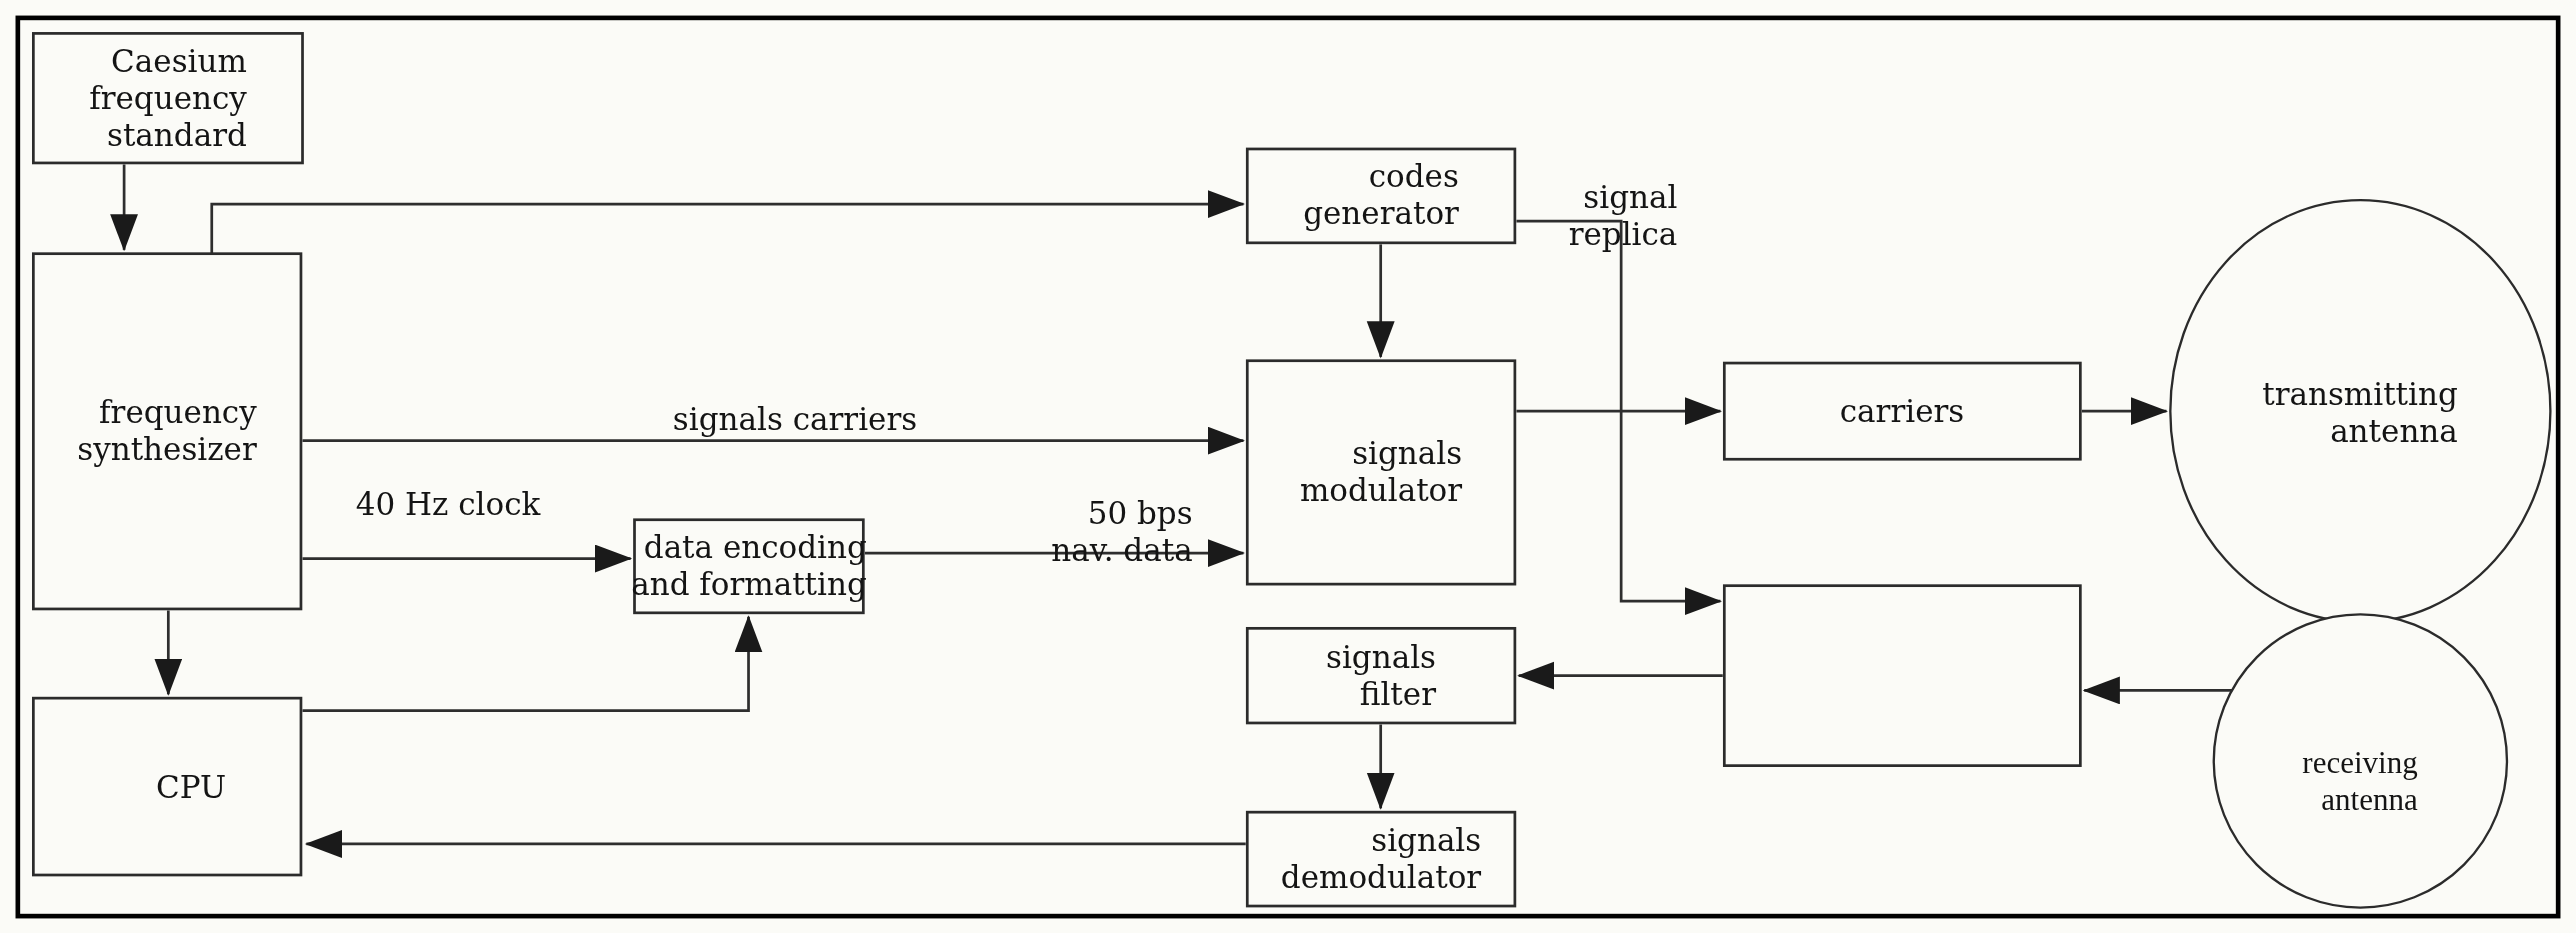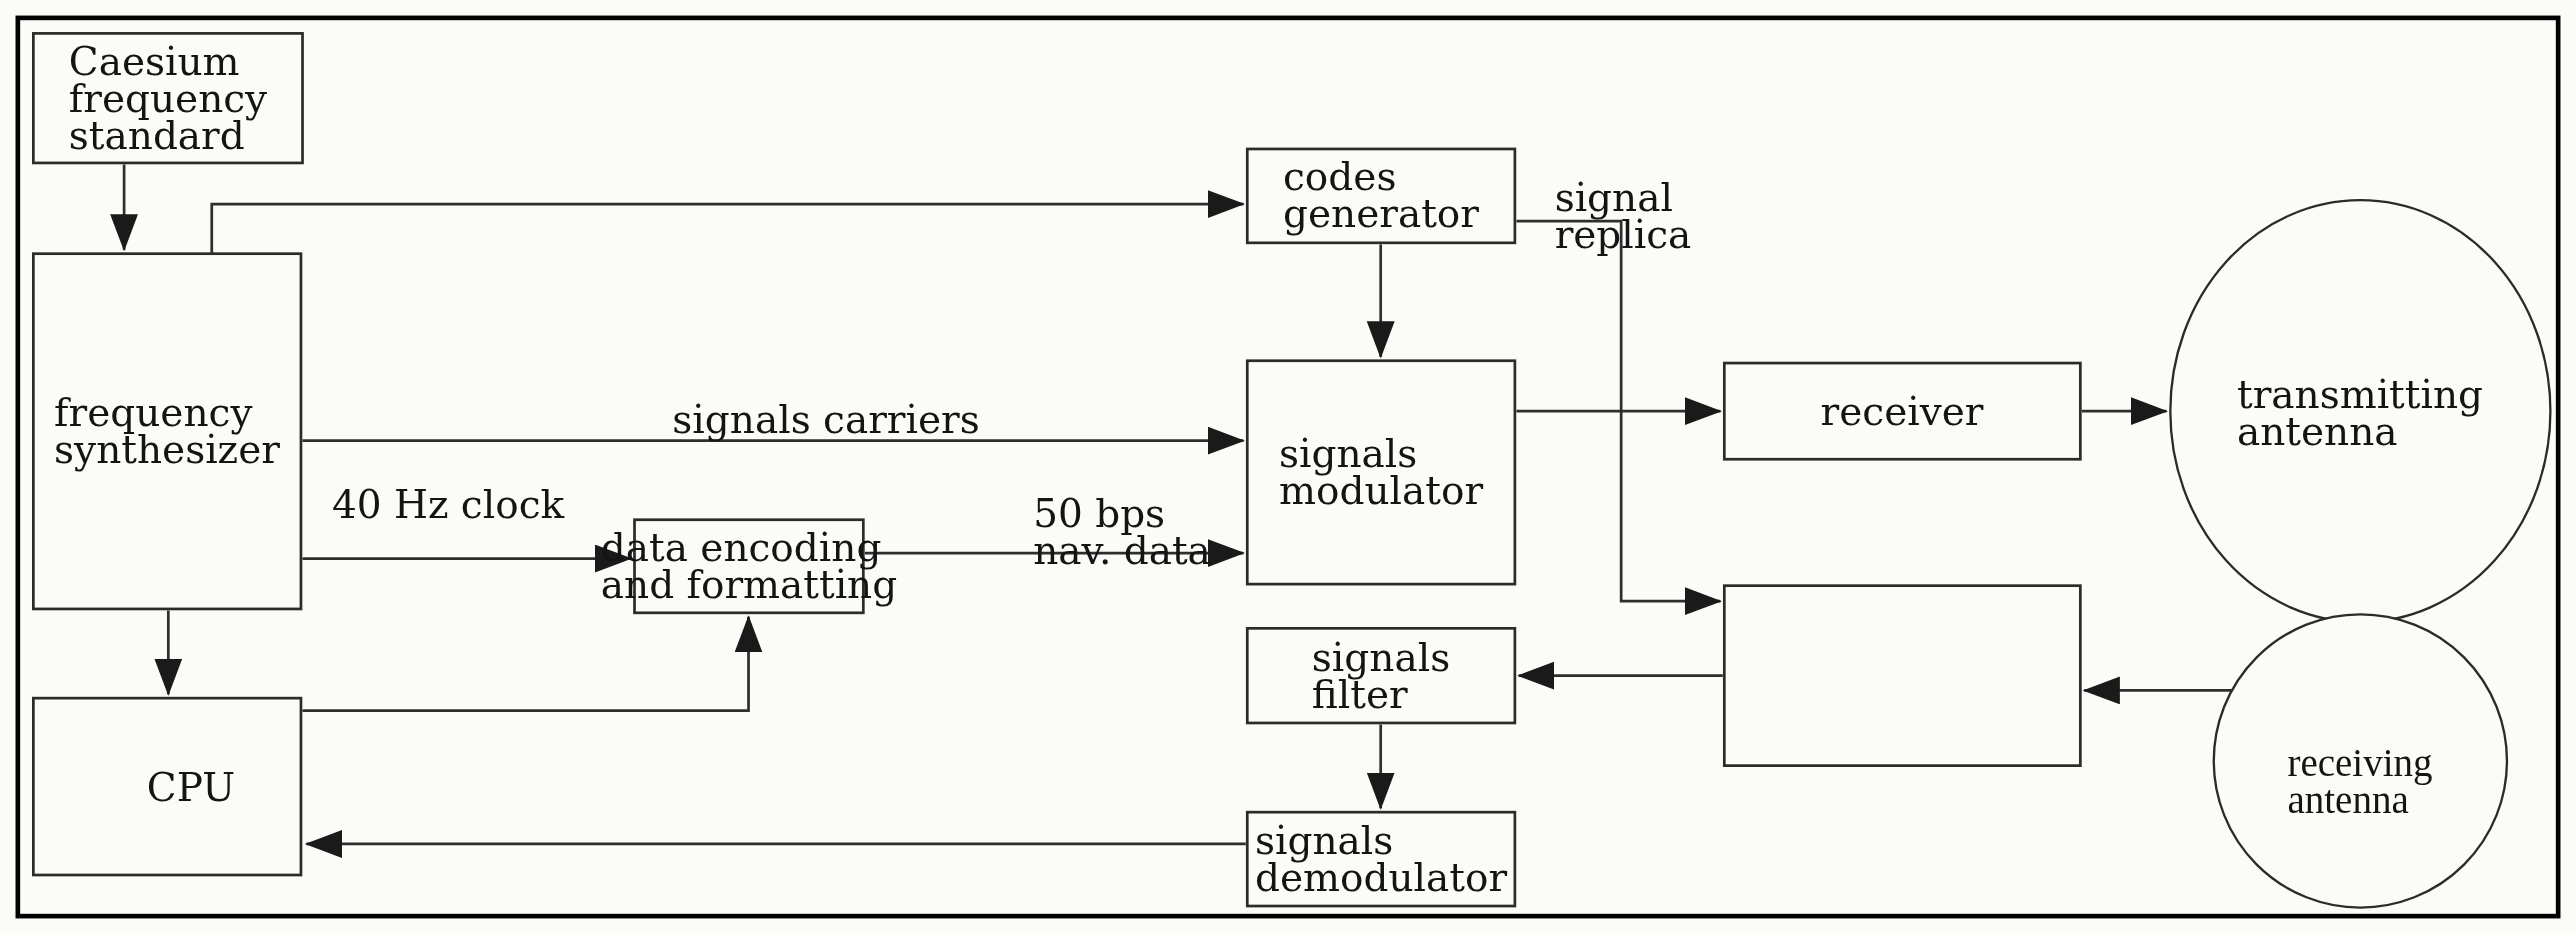--- a/index.html
+++ b/index.html
@@ -8,23 +8,23 @@
     width:2576px;height:934px;
     background:#fbfbf7;
     font-family:"DejaVu Serif","Liberation Serif",serif;
     color:#141414;
     overflow:hidden;
   }
   #wires{position:absolute;left:0;top:0;}
   .lbl{
     position:absolute;
     transform:translate(-50%,-50%);
-    text-align:left;
+    text-align:right;
     white-space:pre-line;
-    font-size:39px;
+    font-size:31px;
     line-height:37px;
     color:#141414;
   }
 </style>
 </head>
 <body>
 
 <div id="canvas">
 
   <svg id="wires" width="2576" height="934" viewBox="0 0 3321 1204">
@@ -79,27 +79,27 @@
   <div class="lbl" style="left:749px;top:566px;">data encoding
 and formatting</div>
   <div class="lbl" style="left:1381px;top:195px;">codes
 generator</div>
   <div class="lbl" style="left:1381px;top:472px;">signals
 modulator</div>
   <div class="lbl" style="left:1381px;top:676px;">signals
 filter</div>
   <div class="lbl" style="left:1381px;top:859px;">signals
 demodulator</div>
-  <div class="lbl" style="left:1902px;top:411px;">receiver</div>
+  <div class="lbl" style="left:1902px;top:411px;">carriers</div>
   <div class="lbl" style="left:2360px;top:413px;">transmitting
 antenna</div>
   <div class="lbl" style="left:2360px;top:781px;font-family:Liberation Serif, serif;">receiving
 antenna</div>
 
-  <div class="lbl" style="left:826px;top:419px;">signals carriers</div>
+  <div class="lbl" style="left:795px;top:419px;">signals carriers</div>
   <div class="lbl" style="left:448px;top:504px;">40 Hz clock</div>
   <div class="lbl" style="left:1122px;top:532px;">50 bps
 nav. data</div>
   <div class="lbl" style="left:1623px;top:216px;">signal
 replica</div>
 
 </div>
 
 
 </body></html>

